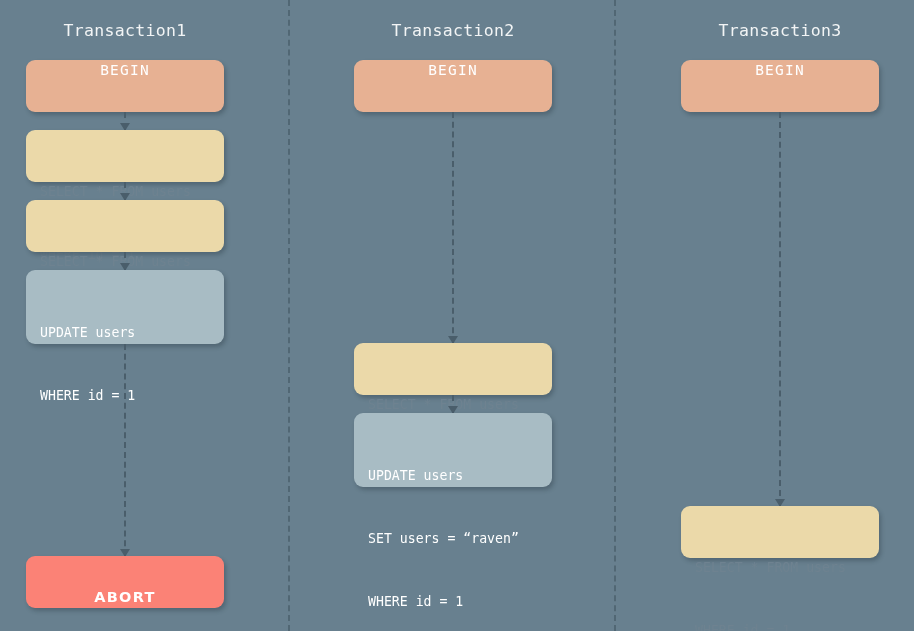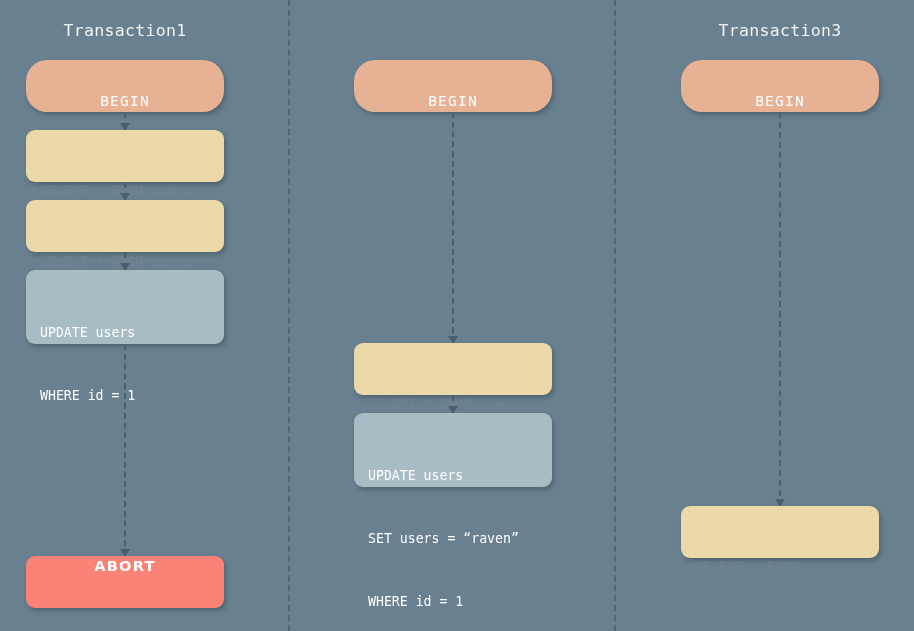--- a/index.html
+++ b/index.html
@@ -55,31 +55,30 @@
     box-shadow: 2px 3px 4px rgba(30, 44, 52, 0.30);
     font-family: "DejaVu Sans Mono", monospace;
     font-size: 13.2px;
     line-height: 21px;
     white-space: pre;
   }
   .node.begin {
     background: #e7b193;
     color: #ffffff;
     display: flex;
-    align-items: flex-end;
+    align-items: flex-start;
     justify-content: center;
     font-size: 14.5px;
     letter-spacing: 1.2px;
-    border-radius: 21px;
   }
   .node.abort {
     background: #fb8276;
     color: #ffffff;
     display: flex;
-    align-items: flex-start;
+    align-items: flex-end;
     justify-content: center;
     font-family: "DejaVu Sans", sans-serif;
     font-weight: bold;
     font-size: 14.5px;
     letter-spacing: 1.3px;
   }
   .node.select {
     background: #ebd9a9;
     color: #6e8290;
     padding: 9px 13px 23px 14px;
@@ -164,20 +163,23 @@
 
   <div class="connector" style="left:125px; top:344px; height:212px;">
     <div class="line"></div>
     <div class="head"></div>
   </div>
 
   <div class="node abort" style="left:26px; top:556px; width:198px; height:52px;">
     <span class="node-text">ABORT</span>
   </div>
 
+  <div class="column" style="left:354px; width:198px;">
+    <div class="col-title">Transaction2</div>
+  </div>
 
   <div class="node begin" style="left:354px; top:60px; width:198px; height:52px;">
     <span class="node-text">BEGIN</span>
   </div>
 
   <div class="connector" style="left:453px; top:112px; height:231px;">
     <div class="line"></div>
     <div class="head"></div>
   </div>
 

